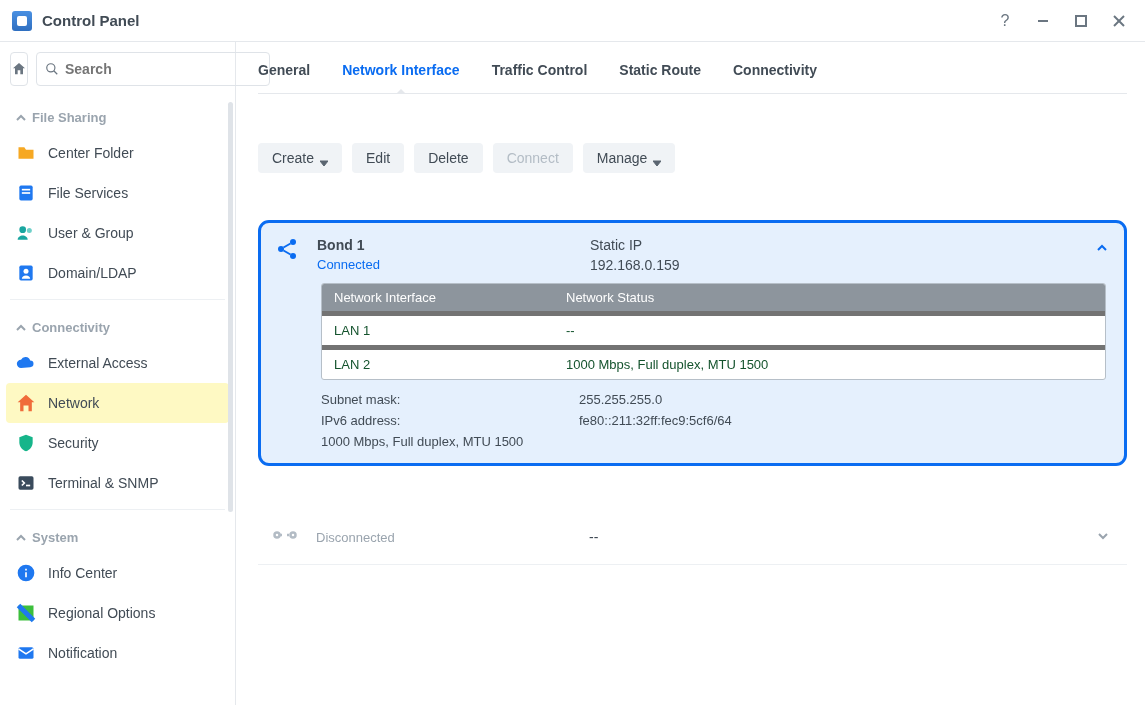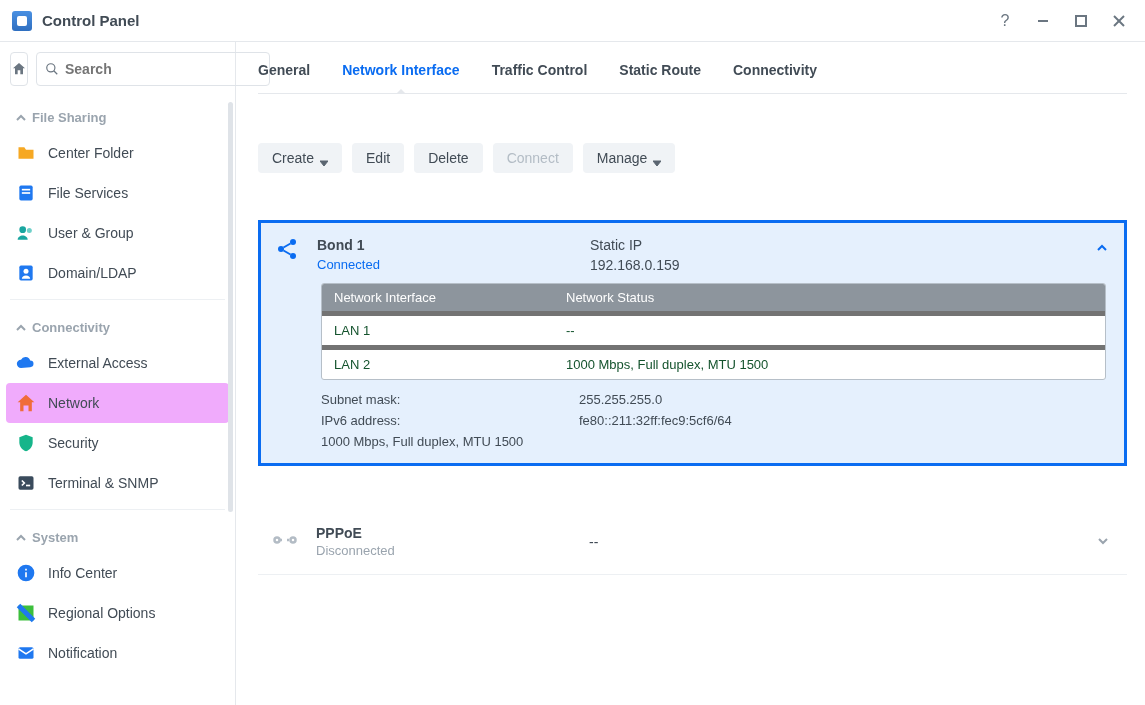--- a/index.html
+++ b/index.html
@@ -68,21 +68,21 @@
     color:#9aa4ae; font-weight:600; font-size:13px;
     cursor:pointer;
   }
   .section-header svg{ width:10px;height:10px; stroke:#9aa4ae; fill:none; stroke-width:2; }
   .nav-item{
     display:flex; align-items:center; gap:12px;
     padding: 10px 16px;
     cursor:pointer;
     color:#414b55;
   }
-  .nav-item.active{ background:#f0abfc; border-radius:4px; margin:0 6px; padding:10px 10px;}
+  .nav-item.active{ background:#fef9c3; border-radius:4px; margin:0 6px; padding:10px 10px;}
   .nav-icon{ width:20px; height:20px; display:flex; align-items:center; justify-content:center;}
   .divider{ height:1px; background:#edf0f3; margin:6px 10px; }
   .scroll-indicator{
     position:absolute; right:2px; top:60px; width:5px; height:410px; background:#dfe3e8; border-radius:3px;
   }
   
   .main{ flex:1; display:flex; flex-direction:column; padding:0 18px 0 22px;gap:35px; }
   .tabs{ height:52px; border-bottom:1px solid #e5e8ec; display:flex; align-items:center; gap:32px; padding-top:4px;}
   .tab{ font-weight:600; color:#414b55; cursor:pointer; position:relative; height:100%; display:flex; align-items:center;}
   .tab.active{ color:#0a6cf1; }
@@ -93,21 +93,21 @@
   .toolbar{ display:flex; gap:10px; padding:14px 0 12px; }
   .btn{
     background:#f0f3f6; border:none; border-radius:4px; padding:7px 14px;
     font-size:14px; color:#414b55; cursor:pointer; display:flex; align-items:center; gap:6px;
   }
   .btn.disabled{ color:#b3bcc5; cursor:default; }
   .caret-down{ width:8px;height:8px; display:inline-block; }
   .caret-down svg{width:8px;height:8px;stroke:#5a6570;fill:#5a6570;}
   
   .card{
-    border:3px solid #0a6cf1; border-radius:0; background:#e5f0fd;
+    border:3px solid #0a6cf1; border-radius:11px; background:#e5f0fd;
     padding:0; margin-bottom:12px;
   }
   .card-header{
     display:flex; padding:14px 18px 10px 14px; align-items:flex-start; gap:18px; position:relative;
   }
   .share-icon svg{width:24px;height:24px;fill:#0a6cf1;}
   .card-title{ font-weight:600; }
   .card-sub{ color:#0a6cf1; font-size:13px; margin-top:4px;}
   .col1{ width:255px; }
   .col2{ color:#414b55; }
@@ -415,21 +415,20 @@
 
       <div class="iface-row">
         <span class="iface-icon">
           <svg viewBox="0 0 26 20">
               <circle cx="5" cy="10" r="2.5"></circle>
               <circle cx="21" cy="10" r="2.5"></circle>
               <path d="M8 10h3m4 0h3" stroke-dasharray="2 2"></path>
             </svg>
         </span>
         <div class="iface-col1">
-          <div class="iface-title">PPPoE</div>
           <div class="iface-sub">Disconnected</div>
         </div>
         <div style="color:#414b55;">--</div>
         <div class="iface-spacer"></div>
         <div class="iface-expand">
           <svg viewBox="0 0 12 12">
               <polyline points="2,4 6,8 10,4"></polyline>
             </svg>
         </div>
       </div>

